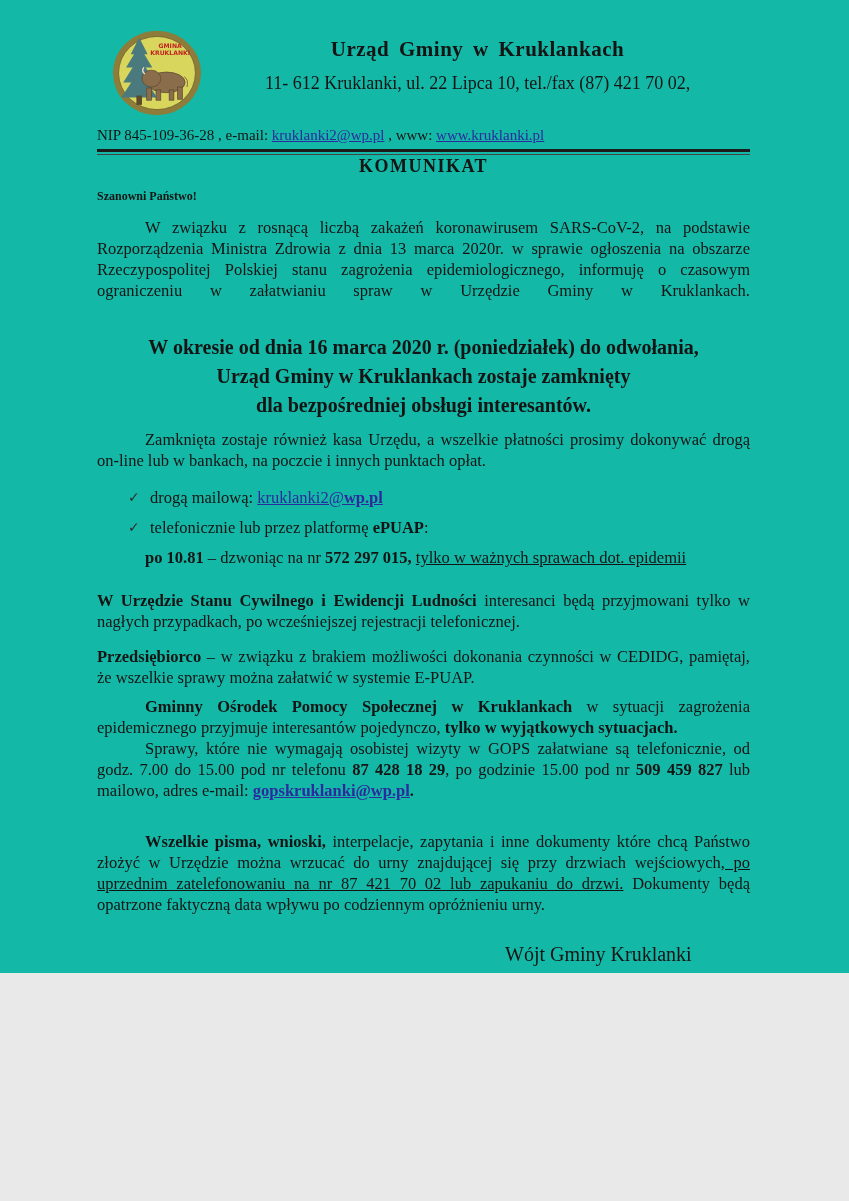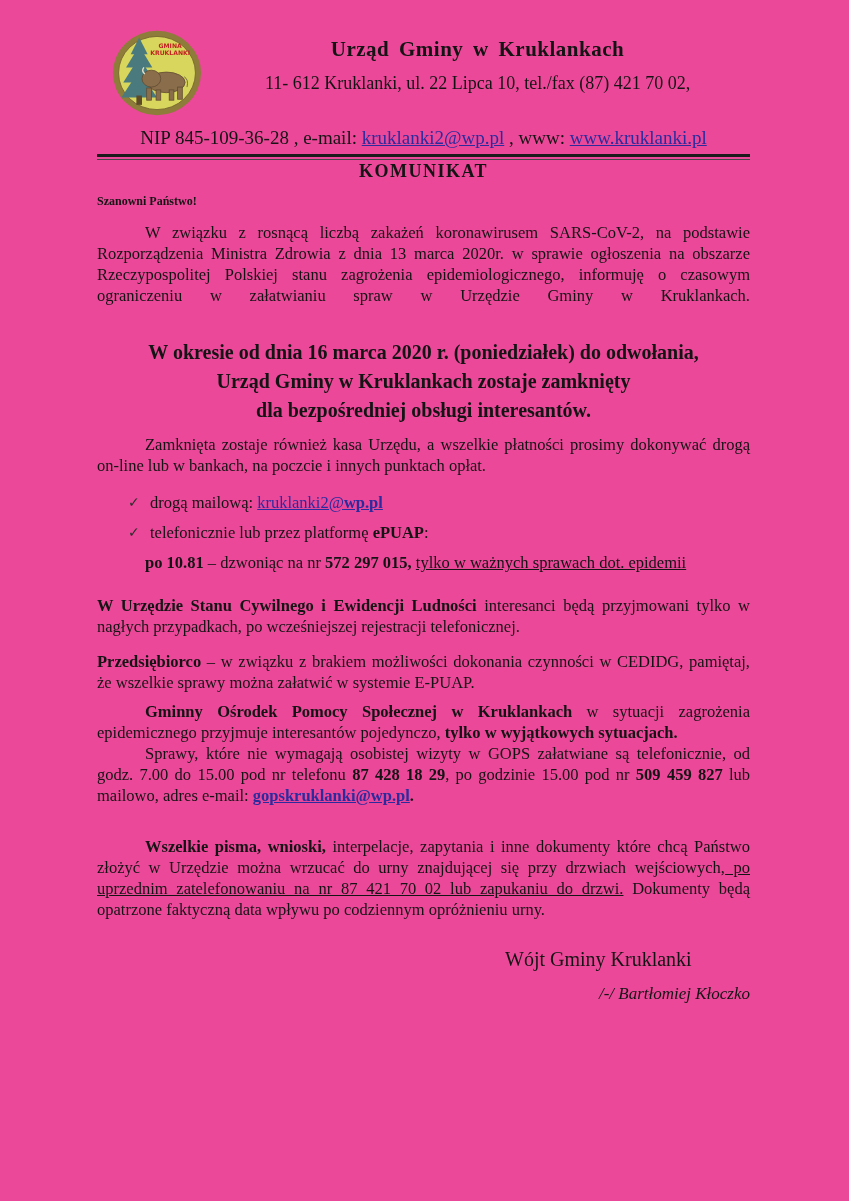--- a/index.html
+++ b/index.html
@@ -1,35 +1,35 @@
 <!DOCTYPE html>
 <html lang="pl"><head>
 <meta charset="utf-8">
 <style>
   html,body{margin:0;padding:0;background:#e9e9e9;}
   .page{
-    width:849px;height:1201px;background:#ec4899;box-sizing:border-box;
+    width:849px;height:973px;background:#14b8a6;box-sizing:border-box;
     padding:28px 99px 0 97px;
     font-family:"Liberation Serif",serif;color:#141414;
     position:relative;overflow:hidden;
   }
   p{margin:0;font-size:16.5px;line-height:21px;text-align:justify;}
   .indent{text-indent:48px;}
   .b{font-weight:bold;}
   .u{text-decoration:underline;}
   .lnk{color:#2b2b9e;text-decoration:underline;cursor:pointer;}
   .lnk.b{font-weight:bold;}
 
   
   .letterhead{display:flex;height:92px;}
   .logo{width:96px;height:90px;margin-left:12px;flex:0 0 auto;}
   .head-text{flex:1;text-align:center;padding-top:9px;}
   .org{font-size:21px;font-weight:bold;letter-spacing:.5px;word-spacing:4px;}
   .addr{font-size:18px;margin-top:11px;}
-  .nip-line{text-align:center;font-size:19px;margin-top:7px;}
+  .nip-line{text-align:left;font-size:15px;margin-top:7px;}
   .rule{margin-top:5px;height:2px;border-top:3px solid #1b1b1b;border-bottom:1px solid #454545;}
 
   .komunikat{text-align:center;font-weight:bold;font-size:18px;letter-spacing:1.5px;line-height:22px;}
   .salutation{font-weight:bold;font-size:12px;margin-top:8px;text-align:left;line-height:22px;}
   .intro{margin-top:10px;text-align-last:justify;}
 
   .notice{margin-top:32px;text-align:center;font-weight:bold;font-size:20px;line-height:29px;}
   .cash{margin-top:9px;}
   .contact-intro{margin-top:20px;text-align:left;}
 

